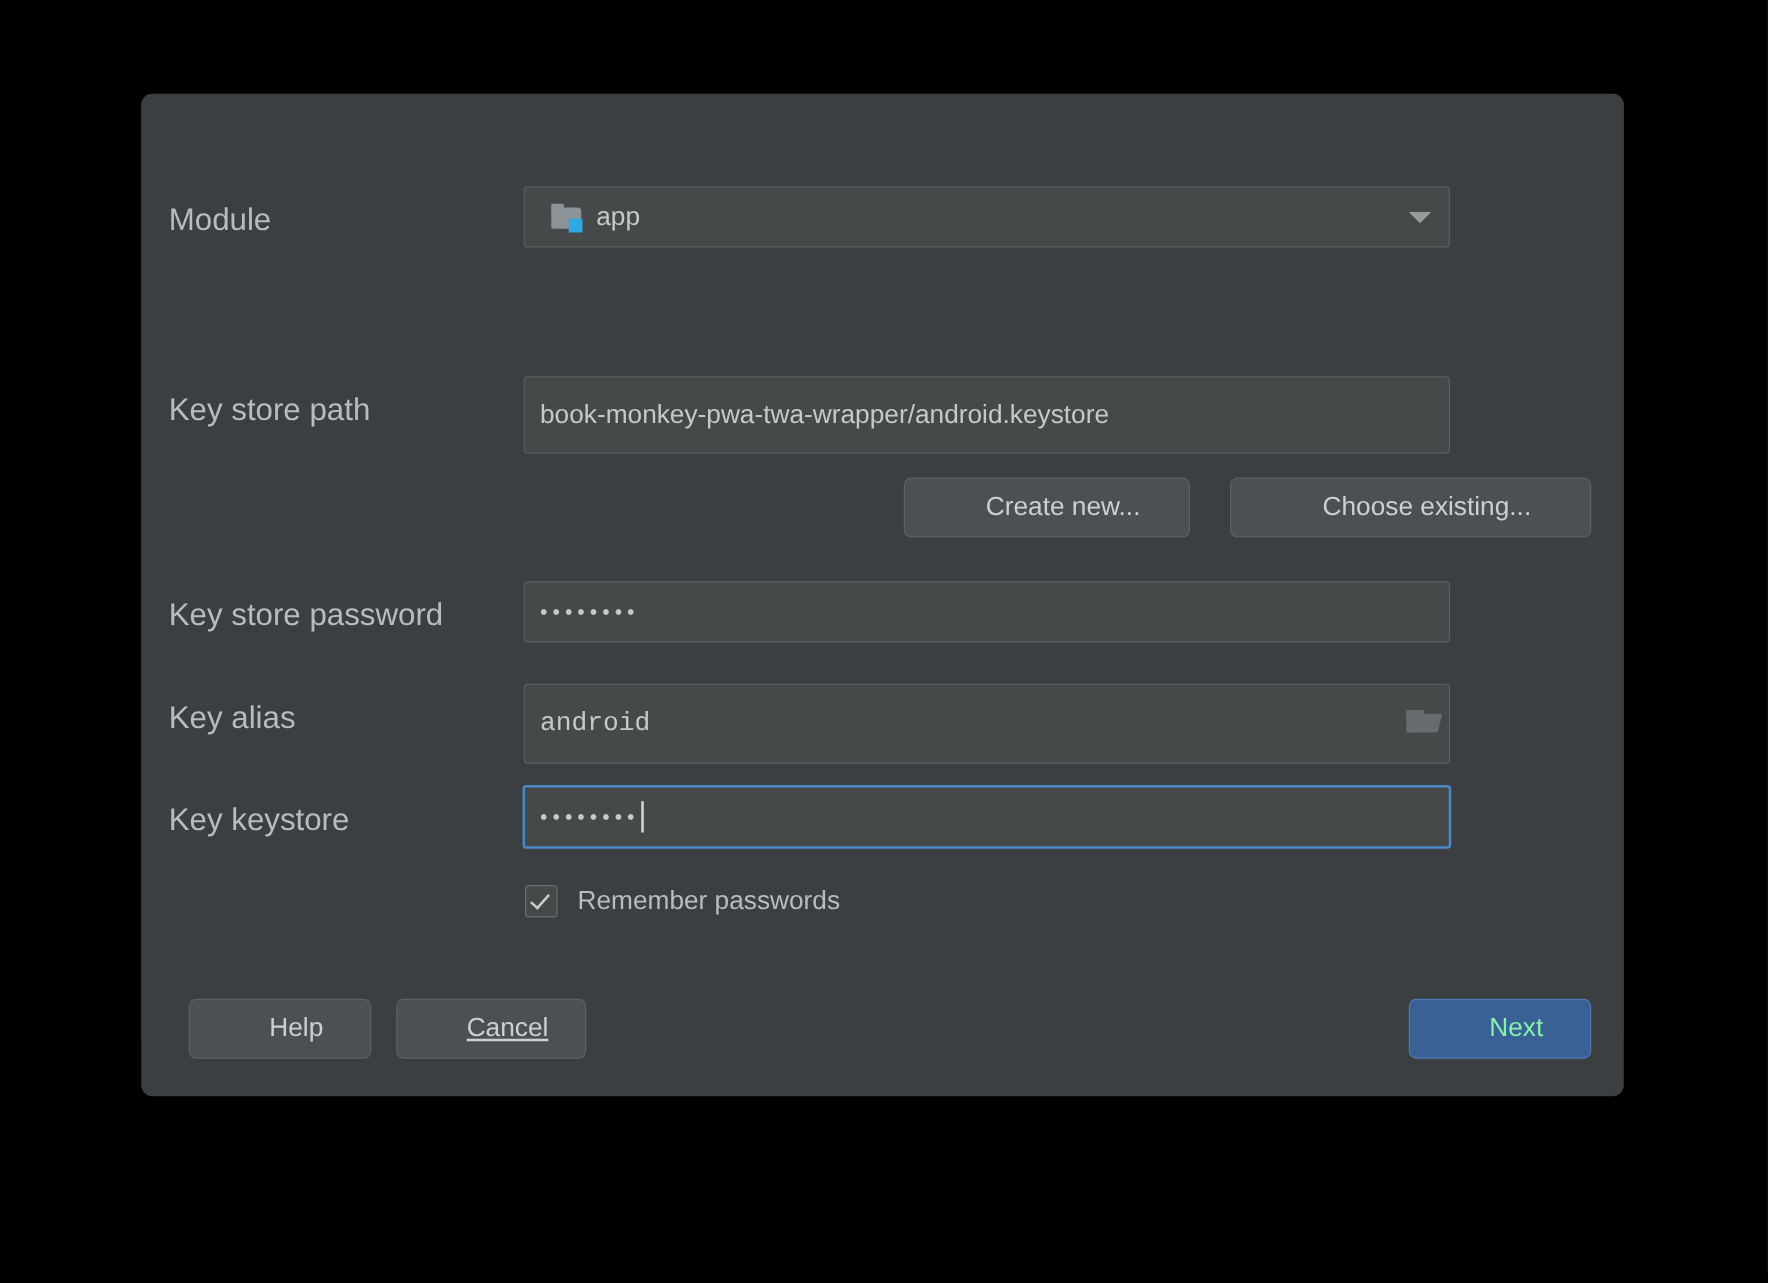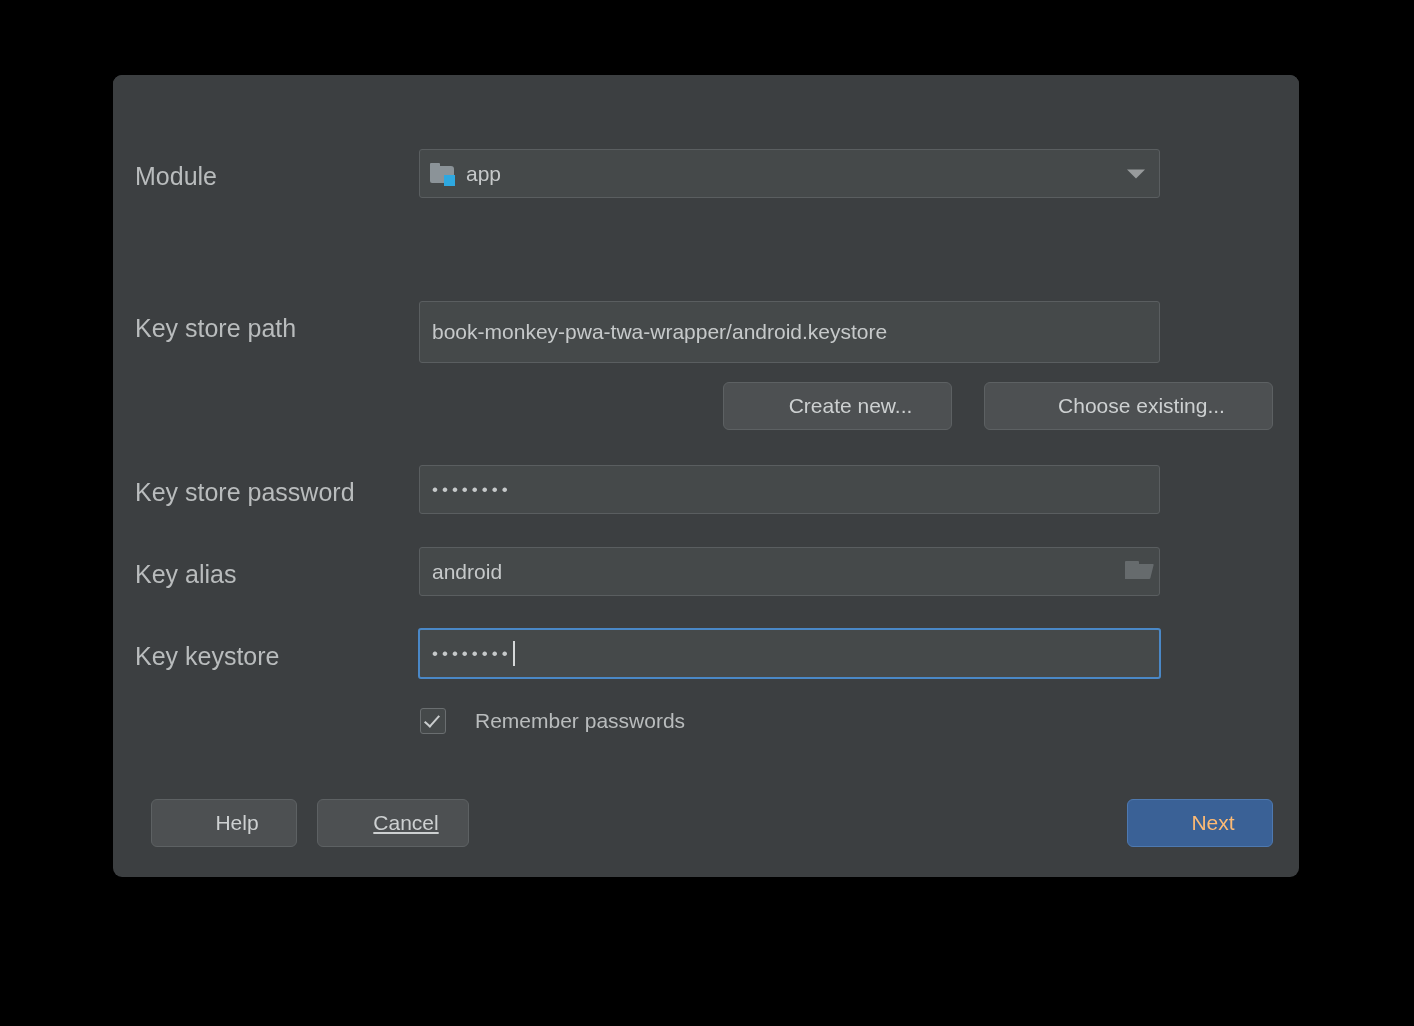--- a/index.html
+++ b/index.html
@@ -108,21 +108,21 @@
     margin-left: 1px;
     vertical-align: middle;
   }
 
   
   #module-combo {
     left: 306px;
     top: 74px;
     width: 741px;
     height: 49px;
-    padding: 0 10px;
+    padding: 0 21px;
   }
   #module-folder-icon {
     width: 26px; height: 22px;
     position: relative;
     margin-right: 10px;
     flex: 0 0 auto;
   }
   #module-folder-icon .fb {
     position: absolute;
     left: 0; top: 3px;
@@ -173,41 +173,42 @@
     display: flex;
     align-items: center;
     justify-content: center;
     cursor: default;
     white-space: nowrap;
     padding-left: 26px;
   }
   .btn.primary {
     background: #3a6196;
     border: 1px solid #4e79b0;
-    color: #fdba74;
+    color: #86efac;
   }
 
   #create-new-button   { left: 610px;  top: 307px; width: 229px; height: 48px; }
   #choose-existing-button { left: 871px; top: 307px; width: 289px; height: 48px; }
 
   
   #keystore-password-field {
     left: 306px;
     top: 390px;
     width: 741px;
     height: 49px;
   }
 
   
   #key-alias-field {
     left: 306px;
     top: 472px;
     width: 741px;
-    height: 49px;
+    height: 64px;
     padding-right: 4px;
+    font-family: Liberation Mono, monospace;
   }
   #key-alias-folder-icon {
     margin-left: auto;
     width: 30px; height: 24px;
     position: relative;
     flex: 0 0 auto;
     opacity: 0.85;
   }
   #key-alias-folder-icon .ofb {
     position: absolute;
@@ -239,21 +240,21 @@
     height: 51px;
   }
 
   
   #remember-passwords-row {
     position: absolute;
     left: 307px;
     top: 633px;
     display: flex;
     align-items: center;
-    gap: 29px;
+    gap: 16px;
   }
   #remember-passwords-checkbox {
     width: 26px; height: 26px;
     background: #45494a;
     border: 1px solid #6a6e70;
     border-radius: 3px;
     position: relative;
     flex: 0 0 auto;
   }
   #remember-passwords-checkbox .tick {

